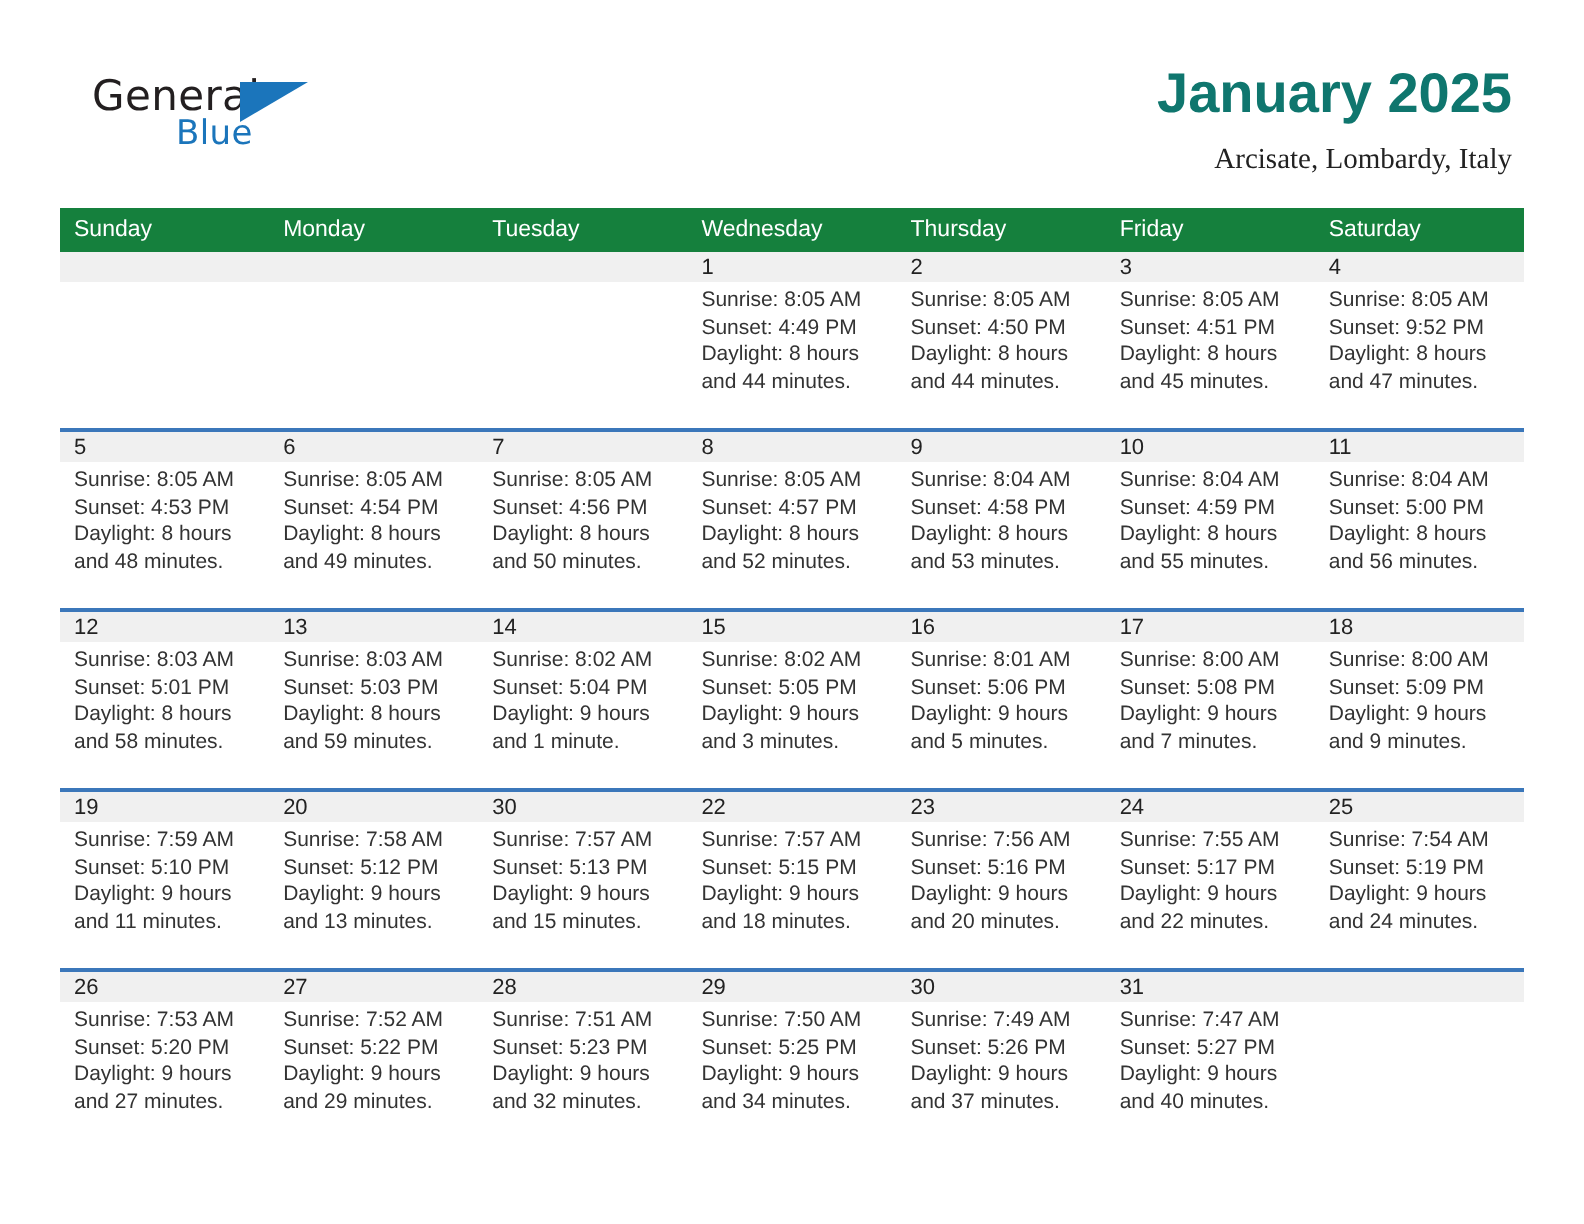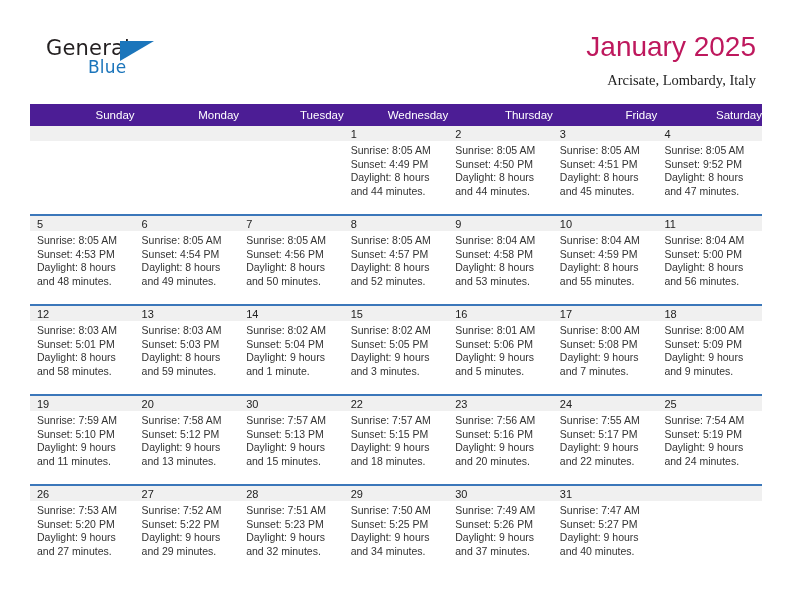--- a/index.html
+++ b/index.html
@@ -68,22 +68,22 @@
   }
 
   .title-block {
     position: absolute;
     right: 36px;
     top: 30px;
     text-align: right;
   }
   .cal-title {
     font-size: 28px;
-    font-weight: normal;
-    color: #be185d;
+    font-weight: bold;
+    color: #0f766e;
     line-height: 34px;
     white-space: nowrap;
   }
   .cal-subtitle {
     font-size: 14.5px;
     color: #222222;
     line-height: 20px;
     margin-top: 6px;
     white-space: nowrap;
     font-family: Liberation Serif, serif;
@@ -97,25 +97,25 @@
     width: 732px;
   }
   table.cal {
     border-collapse: collapse;
     table-layout: fixed;
     width: 732px;
   }
   table.cal col { width: 104.57px; }
 
   thead th {
-    background: #4c1d95;
+    background: #15803d;
     color: #ffffff;
     font-size: 11.5px;
     font-weight: normal;
-    text-align: right;
+    text-align: left;
     padding: 5px 0 5px 7px;
     height: 12px;
     vertical-align: middle;
     border: none;
   }
 
   tbody td {
     vertical-align: top;
     padding: 0;
     border: none;

